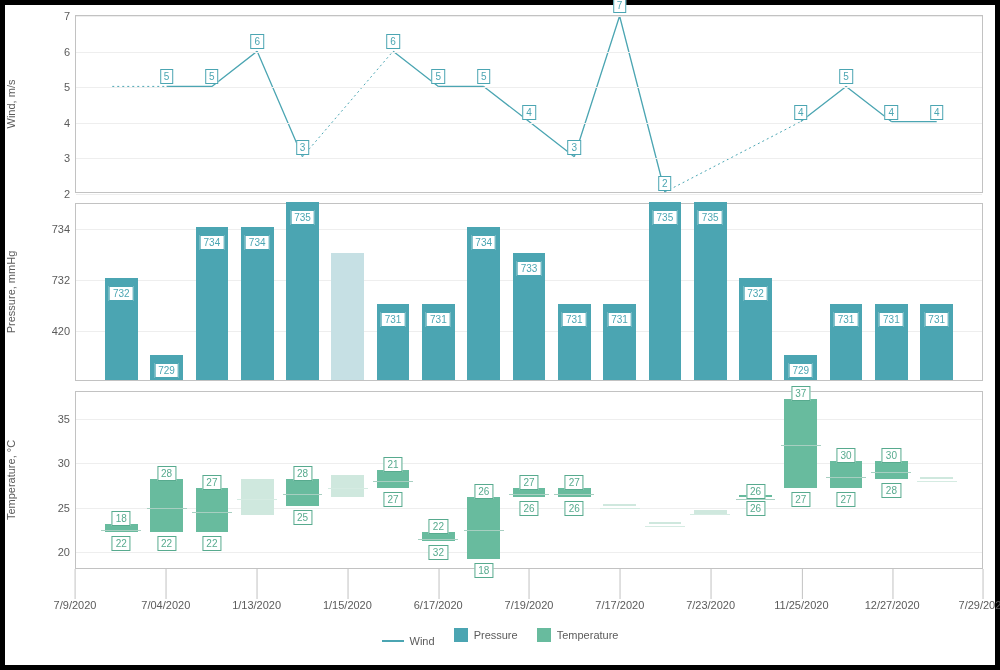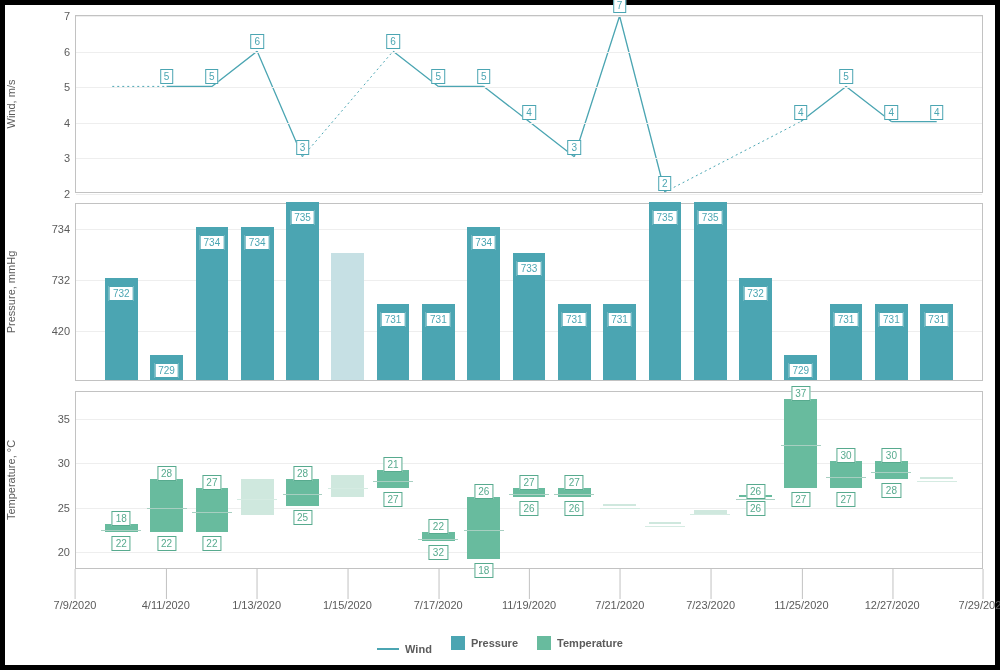--- a/index.html
+++ b/index.html
@@ -280,33 +280,33 @@
         <div class="hr-line" style="left: 87.8%; width: 4.4%; top: 80.1px;"></div>
         <div class="label temp" style="left: 90%; top: 56.2px;">30</div>
         <div class="label temp" style="left: 90%; top: 91px;">28</div>
         <div class="bar temp faded" style="left: 93.2%; width: 3.6%; bottom: 89px; height: 2px;"></div>
         <div class="hr-line" style="left: 92.8%; width: 4.4%; top: 89px; background: rgb(213, 235, 226);"></div>
       </div>
     <div class="axis-title" style="left:6px; top:475px; transform: rotate(-90deg) translate(-50%, -50%); transform-origin: left top;">Temperature, °C</div>
 
     <div id="x-axis" style="position:absolute; left:70px; right:12px; top:594px; height:20px;">
         <div class="xtick" style="left: 0%;">7/9/2020</div>
-        <div class="xtick" style="left: 10%;">4/11/2020</div>
+        <div class="xtick" style="left: 10%;">7/04/2020</div>
         <div class="xtick" style="left: 20%;">1/13/2020</div>
         <div class="xtick" style="left: 30%;">1/15/2020</div>
-        <div class="xtick" style="left: 40%;">7/17/2020</div>
-        <div class="xtick" style="left: 50%;">11/19/2020</div>
-        <div class="xtick" style="left: 60%;">7/21/2020</div>
+        <div class="xtick" style="left: 40%;">6/17/2020</div>
+        <div class="xtick" style="left: 50%;">7/19/2020</div>
+        <div class="xtick" style="left: 60%;">7/17/2020</div>
         <div class="xtick" style="left: 70%;">7/23/2020</div>
         <div class="xtick" style="left: 80%;">11/25/2020</div>
         <div class="xtick" style="left: 90%;">12/27/2020</div>
         <div class="xtick" style="left: 100%;">7/29/2020</div>
       </div>
 
-    <div class="legend" style="bottom:10px;font-weight:bold;">
+    <div class="legend" style="bottom:18px;">
       <span class="legend-item">
         <span class="legend-swatch-line"></span>
         <span>Wind</span>
       </span>
       <span class="legend-item">
         <span class="legend-swatch-box press"></span>
         <span>Pressure</span>
       </span>
       <span class="legend-item">
         <span class="legend-swatch-box temp"></span>

